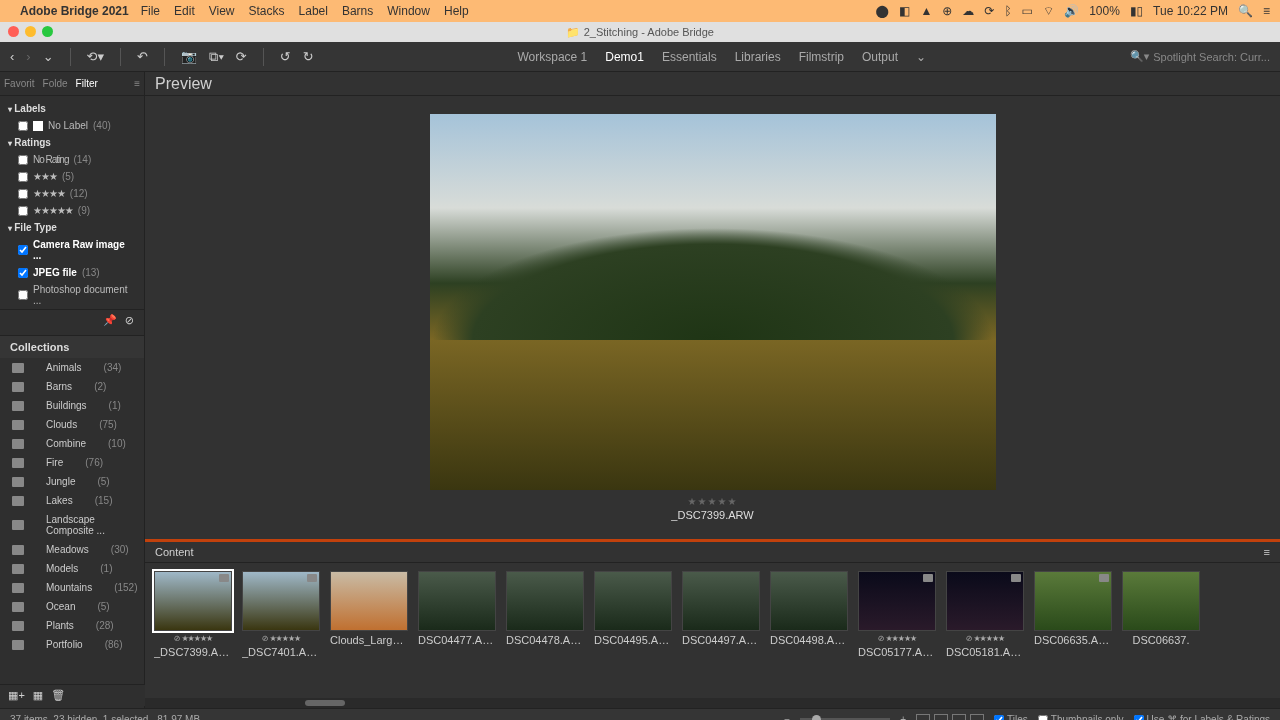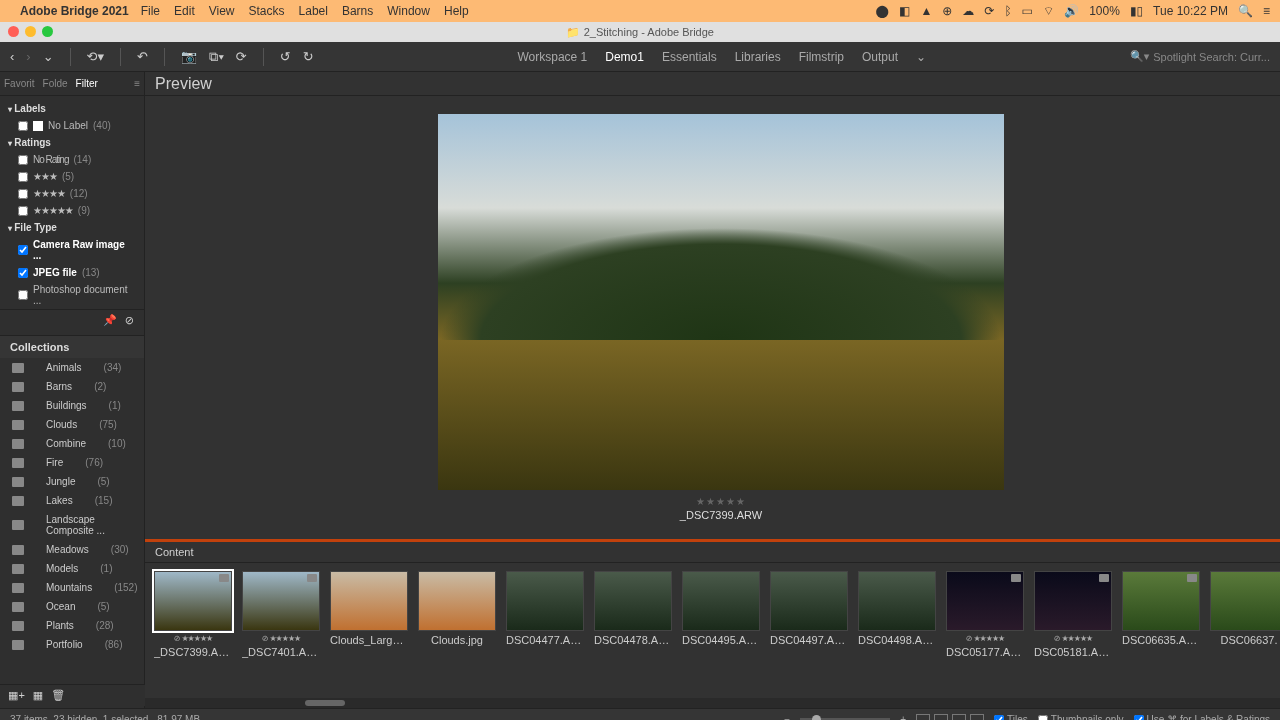--- a/index.html
+++ b/index.html
@@ -342,24 +342,20 @@
             <span class="badge"></span>
           </div>
           <div class="th-stars"><span>⊘</span>★★★★★</div>
           <div class="th-name">_DSC7401.ARW</div>
         </div>
         <div class="thumb">
           <div class="th-img th-sky2"></div>
           <div class="th-name">Clouds_Large.jpg</div>
         </div>
         <div class="thumb">
-          <div class="th-img th-sky2"></div>
-          <div class="th-name">Clouds.jpg</div>
-        </div>
-        <div class="thumb">
           <div class="th-img th-dark"></div>
           <div class="th-name">DSC04477.ARW</div>
         </div>
         <div class="thumb">
           <div class="th-img th-dark"></div>
           <div class="th-name">DSC04478.ARW</div>
         </div>
         <div class="thumb">
           <div class="th-img th-dark"></div>
           <div class="th-name">DSC04495.ARW</div>

